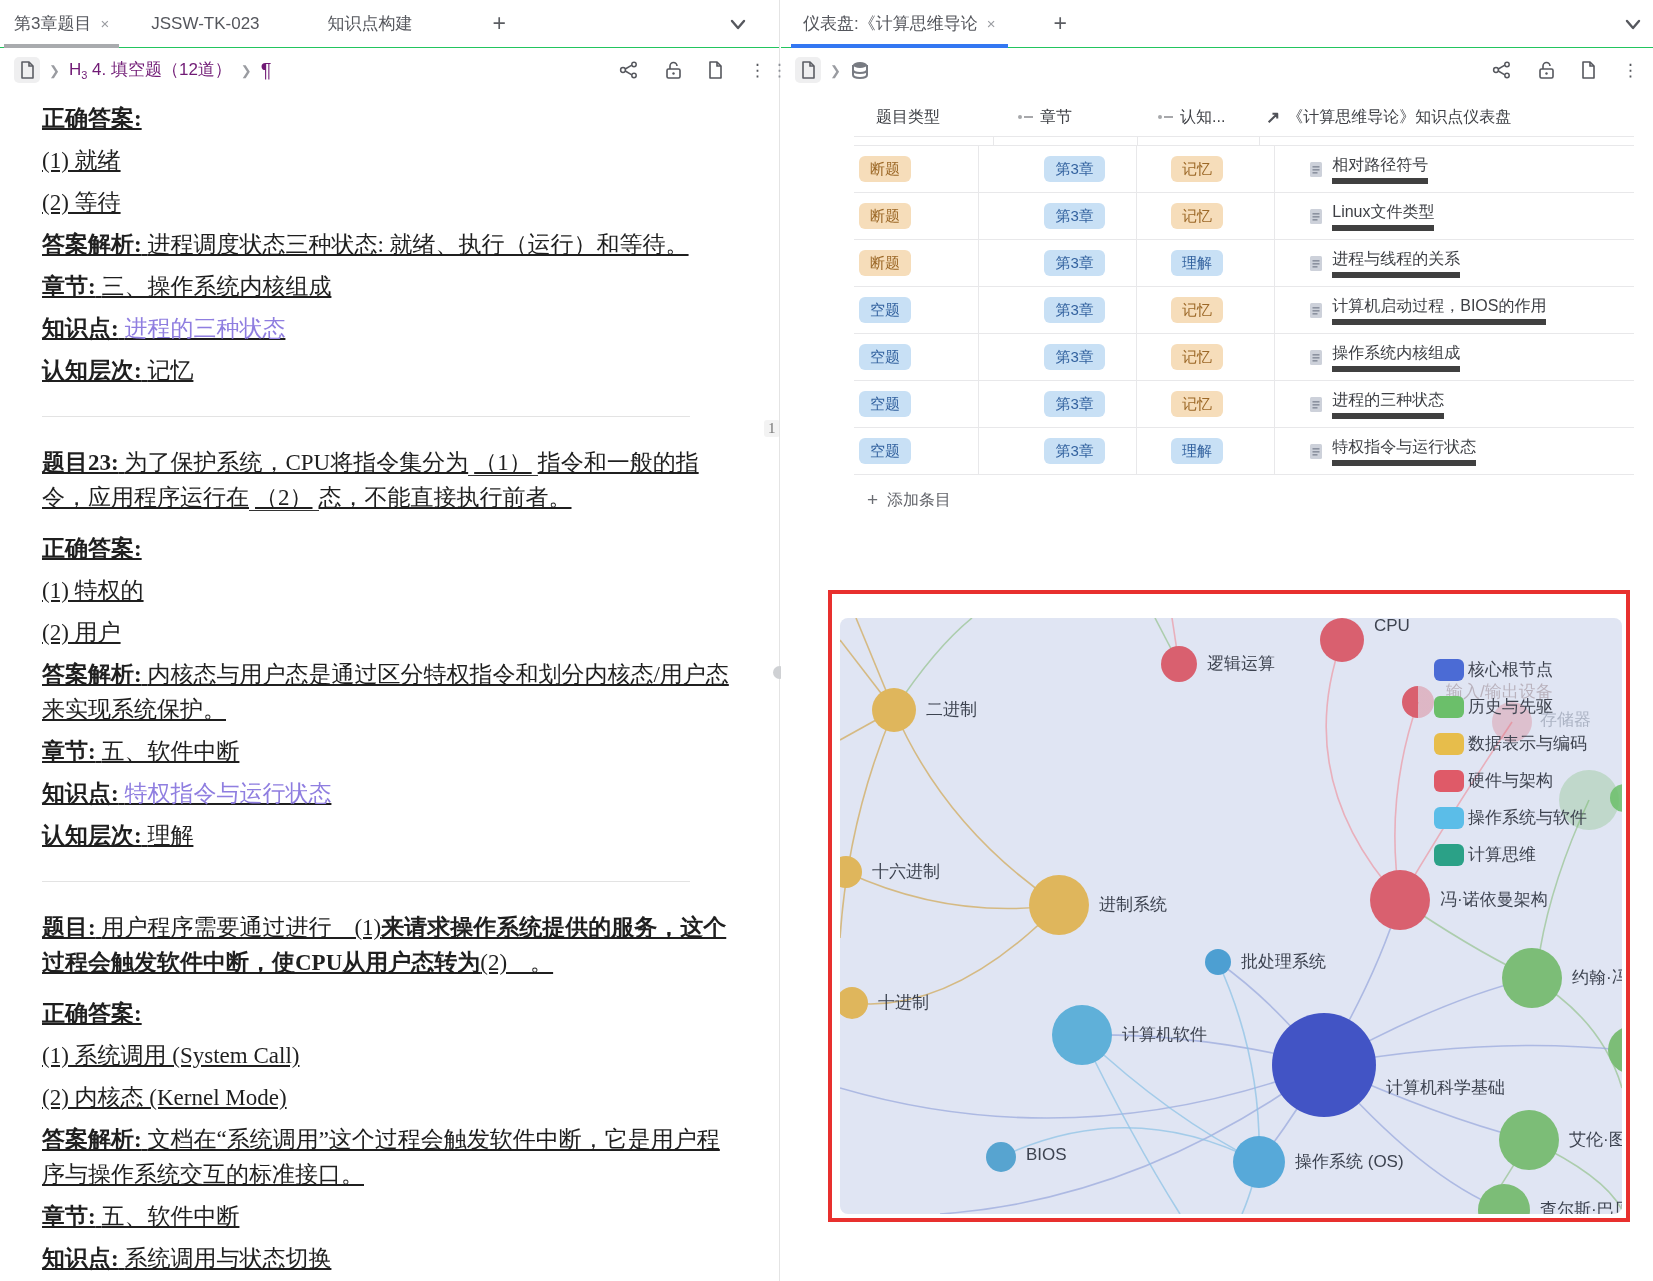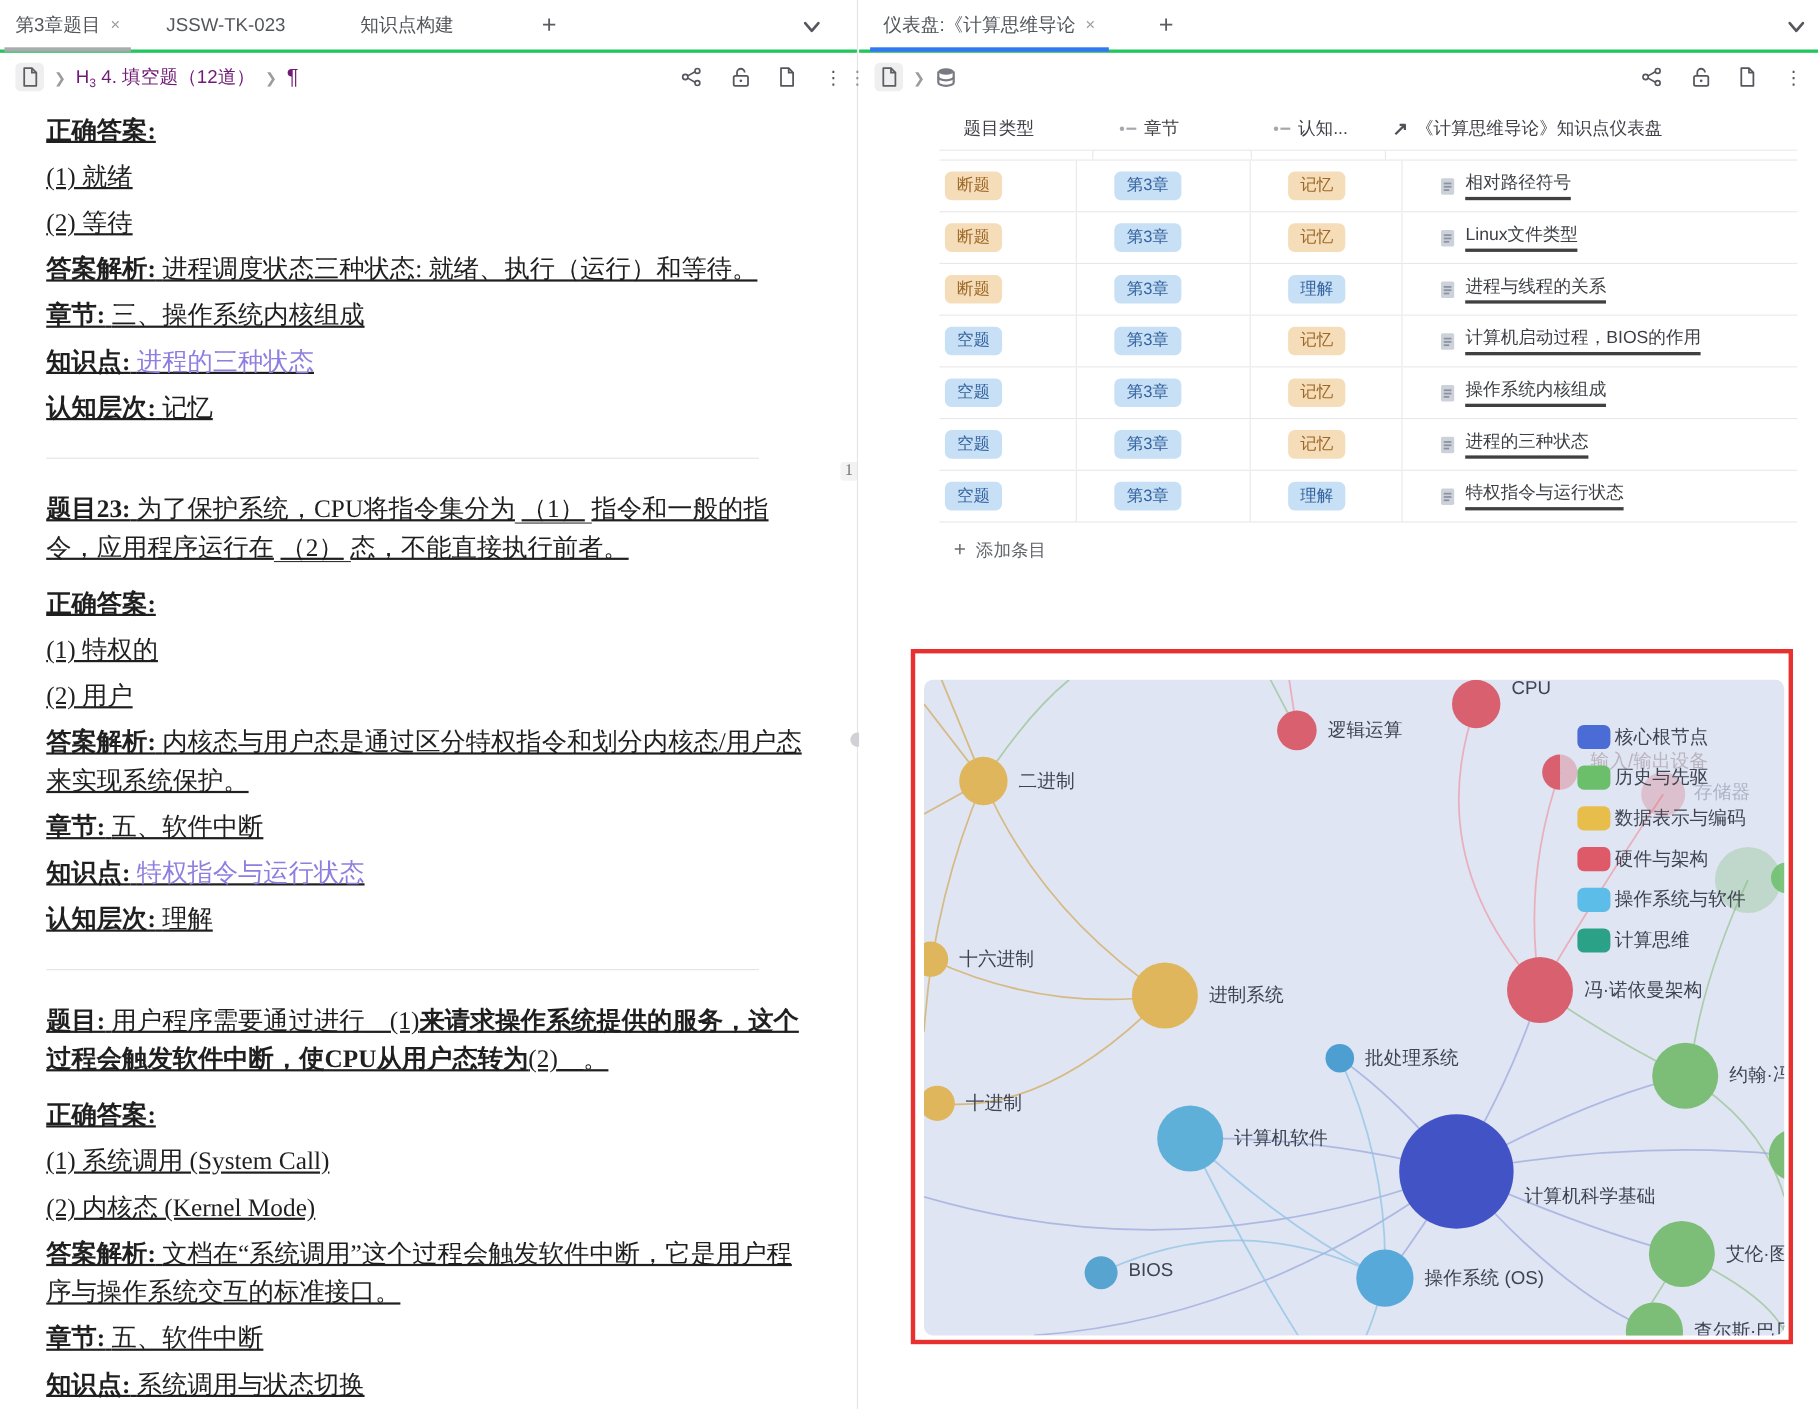--- a/index.html
+++ b/index.html
@@ -6,21 +6,21 @@
   html,body { width:1653px; height:1281px; background:#fff; overflow:hidden;
               font-family:"Liberation Sans", sans-serif; }
   .pane { position:absolute; top:0; height:1281px; background:#fff; }
   #left-pane { left:0; width:780px; }
   #right-pane { left:781px; width:872px; }
   #divider { position:absolute; left:779px; top:0; width:1px; height:1281px; background:#e4e4e4; }
   #divider-dot { position:absolute; left:773px; top:666px; width:13px; height:13px; border-radius:50%; background:#cfd1d4; }
   #divider-kebab { position:absolute; left:771px; top:60px; color:#8d9097; font-size:17px; }
 
   
-  .tabbar { position:relative; height:48px; border-bottom:3px solid #22c55e; display:flex; align-items:center; }
+  .tabbar { position:relative; height:48px; border-bottom:1px solid #22c55e; display:flex; align-items:center; }
   .tab { position:relative; height:48px; display:flex; align-items:center; gap:9px;
          padding:0 14px; font-size:17px; color:#54565c; cursor:default; }
   .tab .close { color:#9a9ca1; font-size:15px; }
   .tab.active-gray::after { content:""; position:absolute; left:4px; right:4px; bottom:0; height:4px; background:#a9abae; }
   .tab.active-blue::after { content:""; position:absolute; left:2px; right:2px; bottom:0; height:4px; background:#3377f2; }
   .newtab { font-size:23px; color:#5b5d62; padding:0 26px; font-weight:300; }
   .tab-chevron { position:absolute; top:14px; }
 
   
   .crumbbar { height:44px; display:flex; align-items:center; padding:0 14px; color:#5c5e64; }
@@ -50,28 +50,28 @@
   .t-head .c { display:flex; align-items:center; gap:7px; }
   .sel-ico { width:15px; height:10px; position:relative; opacity:.65; }
   .sel-ico::before { content:""; position:absolute; left:0; top:3px; width:4px; height:4px; border-radius:50%; background:#77797e; }
   .sel-ico::after { content:""; position:absolute; left:6px; top:4px; width:9px; height:2px; background:#77797e; }
   .arrow-ne { font-size:17px; font-weight:bold; color:#505258; }
   .sliver { height:10px; border-top:1px solid #e8e8ea; border-bottom:1px solid #e8e8ea; display:flex; }
   .sliver .cell { border-right:1px solid #e8e8ea; }
   .t-row { display:flex; align-items:center; height:47px; border-bottom:1px solid #e8e8ea;gap:29px; }
   .t-row .cell { height:100%; display:flex; align-items:center; border-right:1px solid #e8e8ea; padding-left:5px; }
   .t-row .cell:last-child, .sliver .cell:last-child { border-right:none; }
-  .c1 { width:140px; } .c2 { width:144px; } .c3 { width:122px; } .c4 { width:370px; }
+  .c1 { width:140px; } .c2 { width:144px;justify-content:center; } .c3 { width:122px; } .c4 { width:370px; }
   .hc1 { width:140px; padding-left:22px; } .hc2 { width:144px; padding-left:24px; }
   .hc3 { width:122px; padding-left:20px; } .hc4 { width:374px; padding-left:6px; }
   .badge { display:inline-block; padding:1px 11px; border-radius:6px; font-size:15px; line-height:24px; }
   .badge.orange { background:#f6ddba; color:#9c6827; }
   .badge.blue { background:#c8e0f5; color:#33629f; }
   .row-link { display:flex; align-items:center; gap:9px; color:#3d3f44; }
-  .row-link .title { border-bottom:3px solid #404040; padding-bottom:2px; }
+  .row-link .title { border-bottom:6px solid #404040; padding-bottom:2px; }
   #add-row { position:absolute; left:86px; top:482px; display:flex; align-items:center; gap:9px;
              color:#63656b; font-size:16px; height:36px; }
   #add-row .plus { font-size:19px; color:#6a6c72; }
 
   
   #graph-box { position:absolute; left:47px; top:590px; width:802px; height:632px;
                border:4px solid #e8302e; background:#fff; }
   #graph-panel { position:absolute; left:8px; top:24px; width:782px; height:596px;
                  background:#e0e5f3; border-radius:8px; overflow:hidden; }
   #edges { position:absolute; left:0; top:0; }

